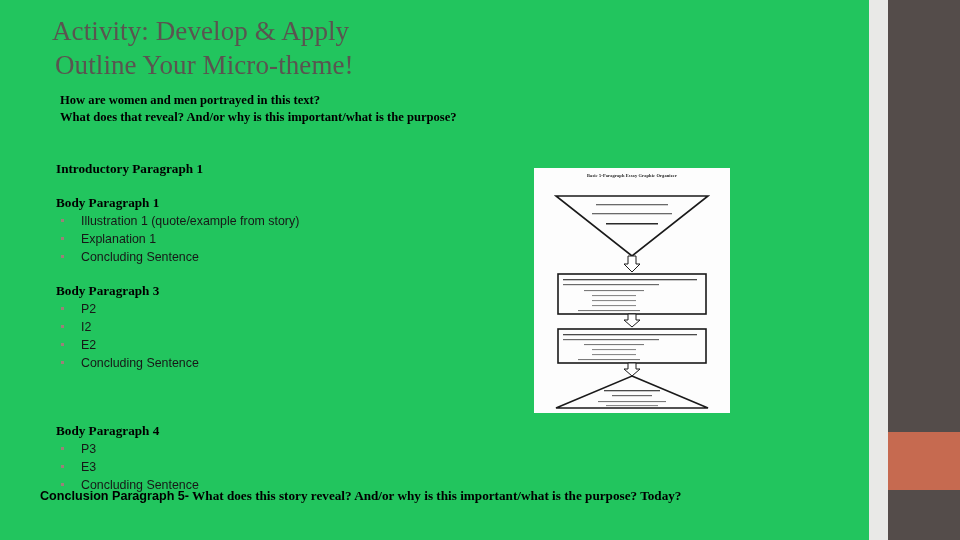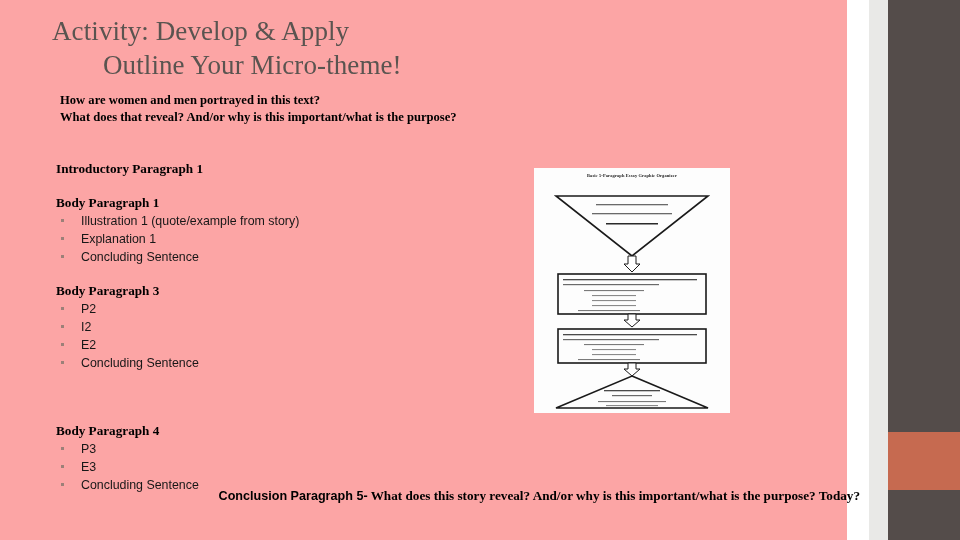--- a/index.html
+++ b/index.html
@@ -8,23 +8,23 @@
     background: #ffffff;
   }
   body {
     width: 960px;
     height: 540px;
     overflow: hidden;
     font-family: "Liberation Sans", sans-serif;
   }
   .slide {
     position: relative;
-    width: 847px;
-    height: 540px;
-    background: #fca5a5;
+    width: 960px;
+    height: 540px;
+    background: #22c55e;
   }
 
   
   .right-gap {
     position: absolute;
     top: 0;
     left: 869px;
     width: 19px;
     height: 540px;
     background: #e9e9e7;
@@ -52,21 +52,21 @@
     left: 52px;
     top: 14px;
     width: 520px;
     font-family: "Liberation Serif", serif;
     font-size: 27px;
     line-height: 34px;
     color: #5a5450;
     letter-spacing: 0.1px;
   }
   .title-line { display: block; white-space: nowrap; }
-  .title-line.second { padding-left: 3px; margin-left: 48px; }
+  .title-line.second { padding-left: 3px; }
 
   
   .subtitle {
     position: absolute;
     left: 60px;
     top: 92px;
     width: 770px;
     font-family: "Liberation Serif", serif;
     font-weight: bold;
     font-size: 12.6px;
@@ -117,21 +117,20 @@
   .spacer-block { height: 18px; }
 
   
   .conclusion {
     position: absolute;
     left: 40px;
     top: 486px;
     width: 820px;
     white-space: nowrap;
     line-height: 18px;
-    text-align: right;
   }
   .conclusion .lead {
     font-family: "Liberation Sans", sans-serif;
     font-weight: bold;
     font-size: 12.6px;
     color: #000000;
   }
   .conclusion .rest {
     font-family: "Liberation Serif", serif;
     font-weight: bold;

